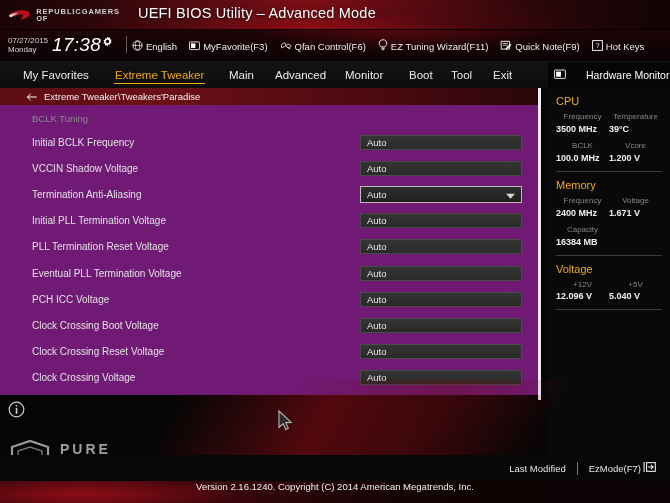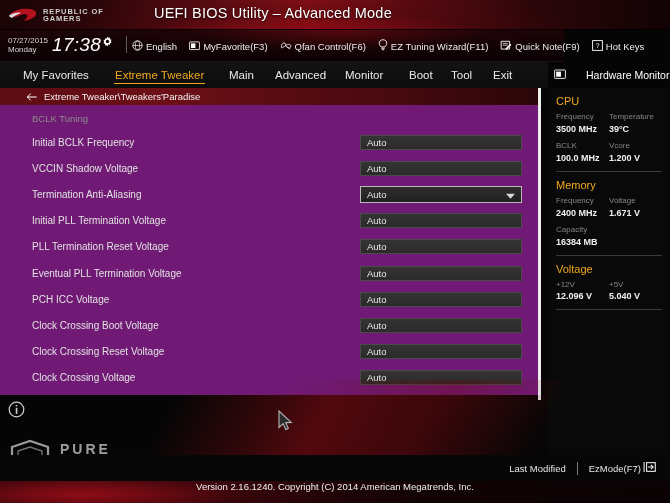--- a/index.html
+++ b/index.html
@@ -25,35 +25,34 @@
   }
   .titlebar:after {
     content: ""; position: absolute; left: 0; right: 0; bottom: 0; height: 1px;
     background: rgba(0,0,0,0.85);
   }
   .rog-logo {
     position: absolute; left: 8px; top: 4px; width: 112px; height: 22px;
     display: flex; align-items: center; gap: 5px;
   }
   .rog-eye { width: 30px; height: 17px; }
-  .rog-words { display: flex; flex-direction: column; line-height: 1.0; }
+  .rog-words { display: flex; flex-direction: row; line-height: 1.0; }
   .rog-words span {
     font-size: 7.5px; font-weight: bold; letter-spacing: 0.9px;
     color: #cfcfcf; font-family: "Liberation Sans", sans-serif;
   }
   .win-title {
     position: absolute; left: 138px; top: 5px;
     font-size: 14.5px; color: #ffffff; letter-spacing: 0.2px;
     text-shadow: 0 1px 2px rgba(0,0,0,0.8);
-    margin-left: 16px;
   }
 
   
   .utilbar {
-    position: absolute; left: 0; top: 30px; width: 564px; height: 32px;
+    position: absolute; left: 0; top: 30px; width: 670px; height: 32px;
     background:
       radial-gradient(ellipse 300px 40px at 60% 0%, rgba(130,12,20,0.55) 0%, rgba(40,4,8,0.25) 50%, rgba(0,0,0,0) 80%),
       linear-gradient(180deg, #1d0407 0%, #120305 40%, #0a0203 100%);
   }
   .utilbar:after {
     content: ""; position: absolute; left: 0; right: 0; bottom: 0; height: 1px;
     background: rgba(255,255,255,0.06);
   }
   .datetime { position: absolute; left: 8px; top: 4px; display: flex; align-items: center; }
   .dt-date { display: flex; flex-direction: column; line-height: 1.15; margin-right: 4px; }
@@ -151,21 +150,21 @@
   .hwm {
     position: absolute; left: 548px; top: 88px; width: 122px; height: 367px;
     background: #090909;
     padding: 0 8px;
   }
   .hwm .grp-title {
     font-size: 11px; color: #f0a81e; margin-top: 7px; margin-bottom: 5px;
   }
   .hwm .pair { display: flex; margin-bottom: 6px; }
   .hwm .cell { width: 53px; }
-  .hwm .k { font-size: 8px; color: #868686; line-height: 1.35; }
+  .hwm .k { font-size: 8px; color: #868686; line-height: 1.35; text-align: center; }
   .hwm .v { font-size: 9px; color: #f0f0f0; font-weight: bold; line-height: 1.4; }
   .hwm .divider {
     height: 1px; background: #3a3a3a; margin: 6px 0 0 0;
   }
 
   
   .info-ico-wrap { position: absolute; left: 8px; top: 401px; }
   .watermark {
     position: absolute; left: 8px; top: 437px; width: 200px; height: 60px;
     opacity: 0.95; pointer-events: none;

